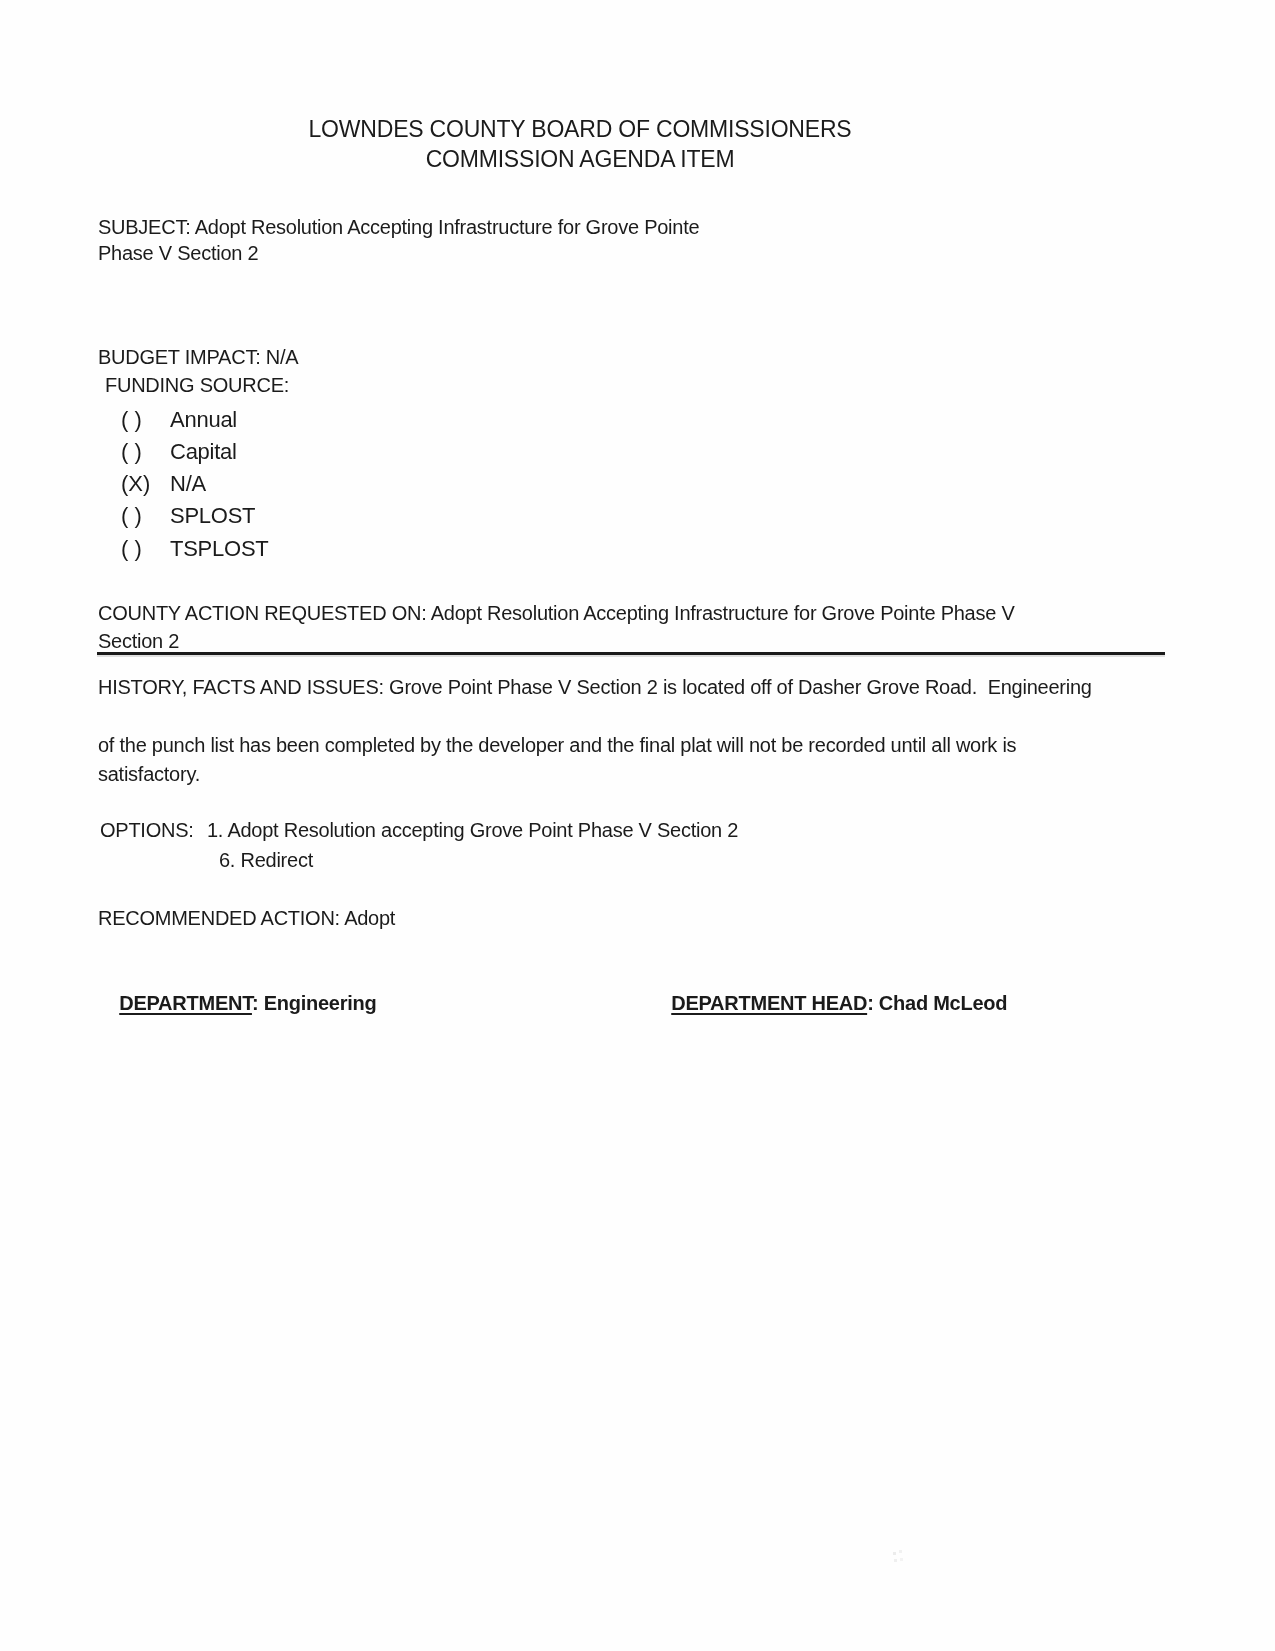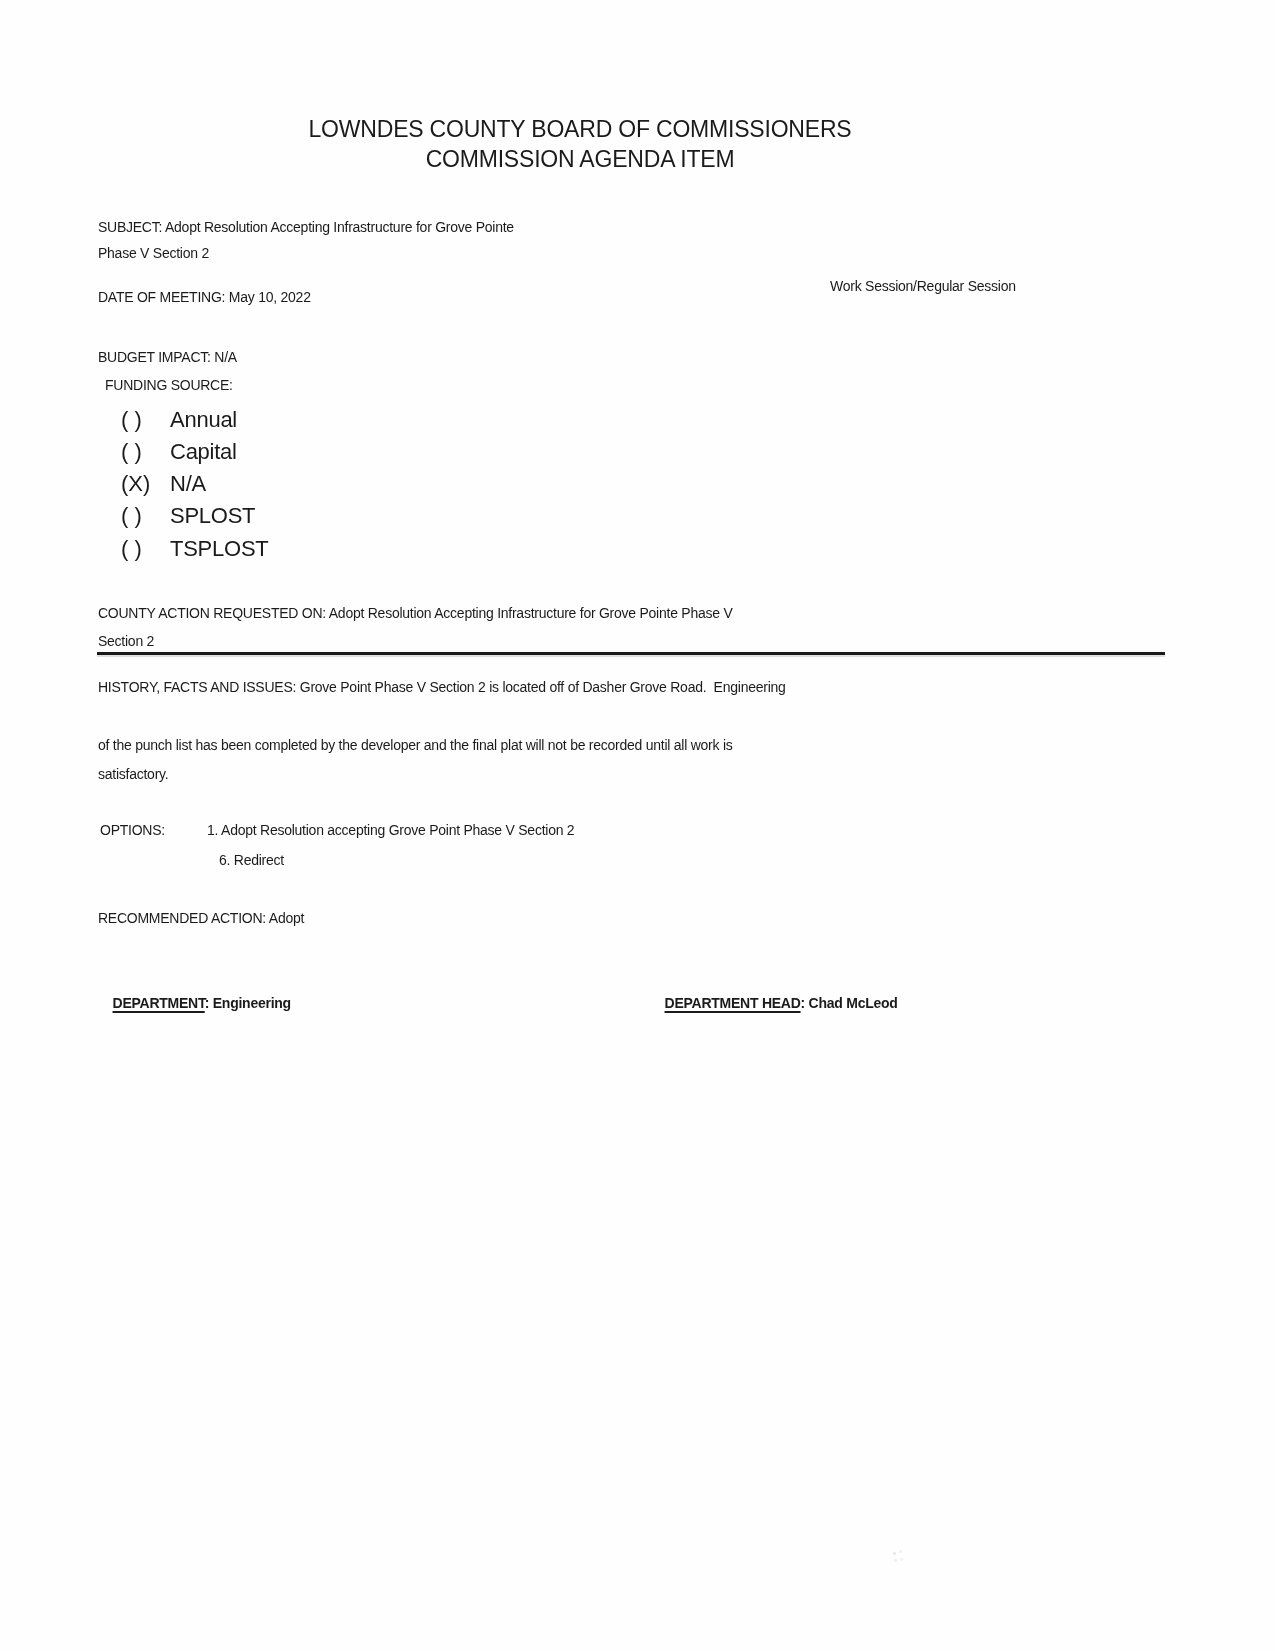--- a/index.html
+++ b/index.html
@@ -11,21 +11,21 @@
     position: relative;
     width: 1275px;
     height: 1651px;
     background: #fefefe;
     font-family: "Liberation Sans", sans-serif;
     color: #1b1b1b;
     overflow: hidden;
   }
   .line {
     position: absolute;
-    font-size: 14px;
+    font-size: 20px;
     line-height: 30px;
     letter-spacing: -0.25px;
     white-space: pre;
   }
   .title-line {
     position: absolute;
     left: 0;
     width: 1160px;
     text-align: center;
     font-size: 23px;
@@ -90,22 +90,20 @@
 <body>
 
 <div class="page">
 
   <div class="title-line" style="top:114px;">LOWNDES COUNTY BOARD OF COMMISSIONERS</div>
   <div class="title-line" style="top:144px;text-align:center;">COMMISSION AGENDA ITEM</div>
 
   <div class="line" style="left:98px; top:212px;">SUBJECT: Adopt Resolution Accepting Infrastructure for Grove Pointe</div>
   <div class="line" style="left:98px; top:238px;">Phase V Section 2</div>
 
-  <div class="line" style="left:830px; top:271px;">Work Session/Regular Session</div>
-  <div class="line" style="left:98px; top:282px;">DATE OF MEETING: May 10, 2022</div>
 
   <div class="line" style="left:98px; top:342px;">BUDGET IMPACT: N/A</div>
   <div class="line" style="left:105px; top:370px;">FUNDING SOURCE:</div>
 
   <div class="cb-row" style="top:405px;">
     <span class="cb-marker">( )</span>
     <span class="cb-label">Annual</span>
   </div>
   <div class="cb-row" style="top:437px;">
     <span class="cb-marker">( )</span>

